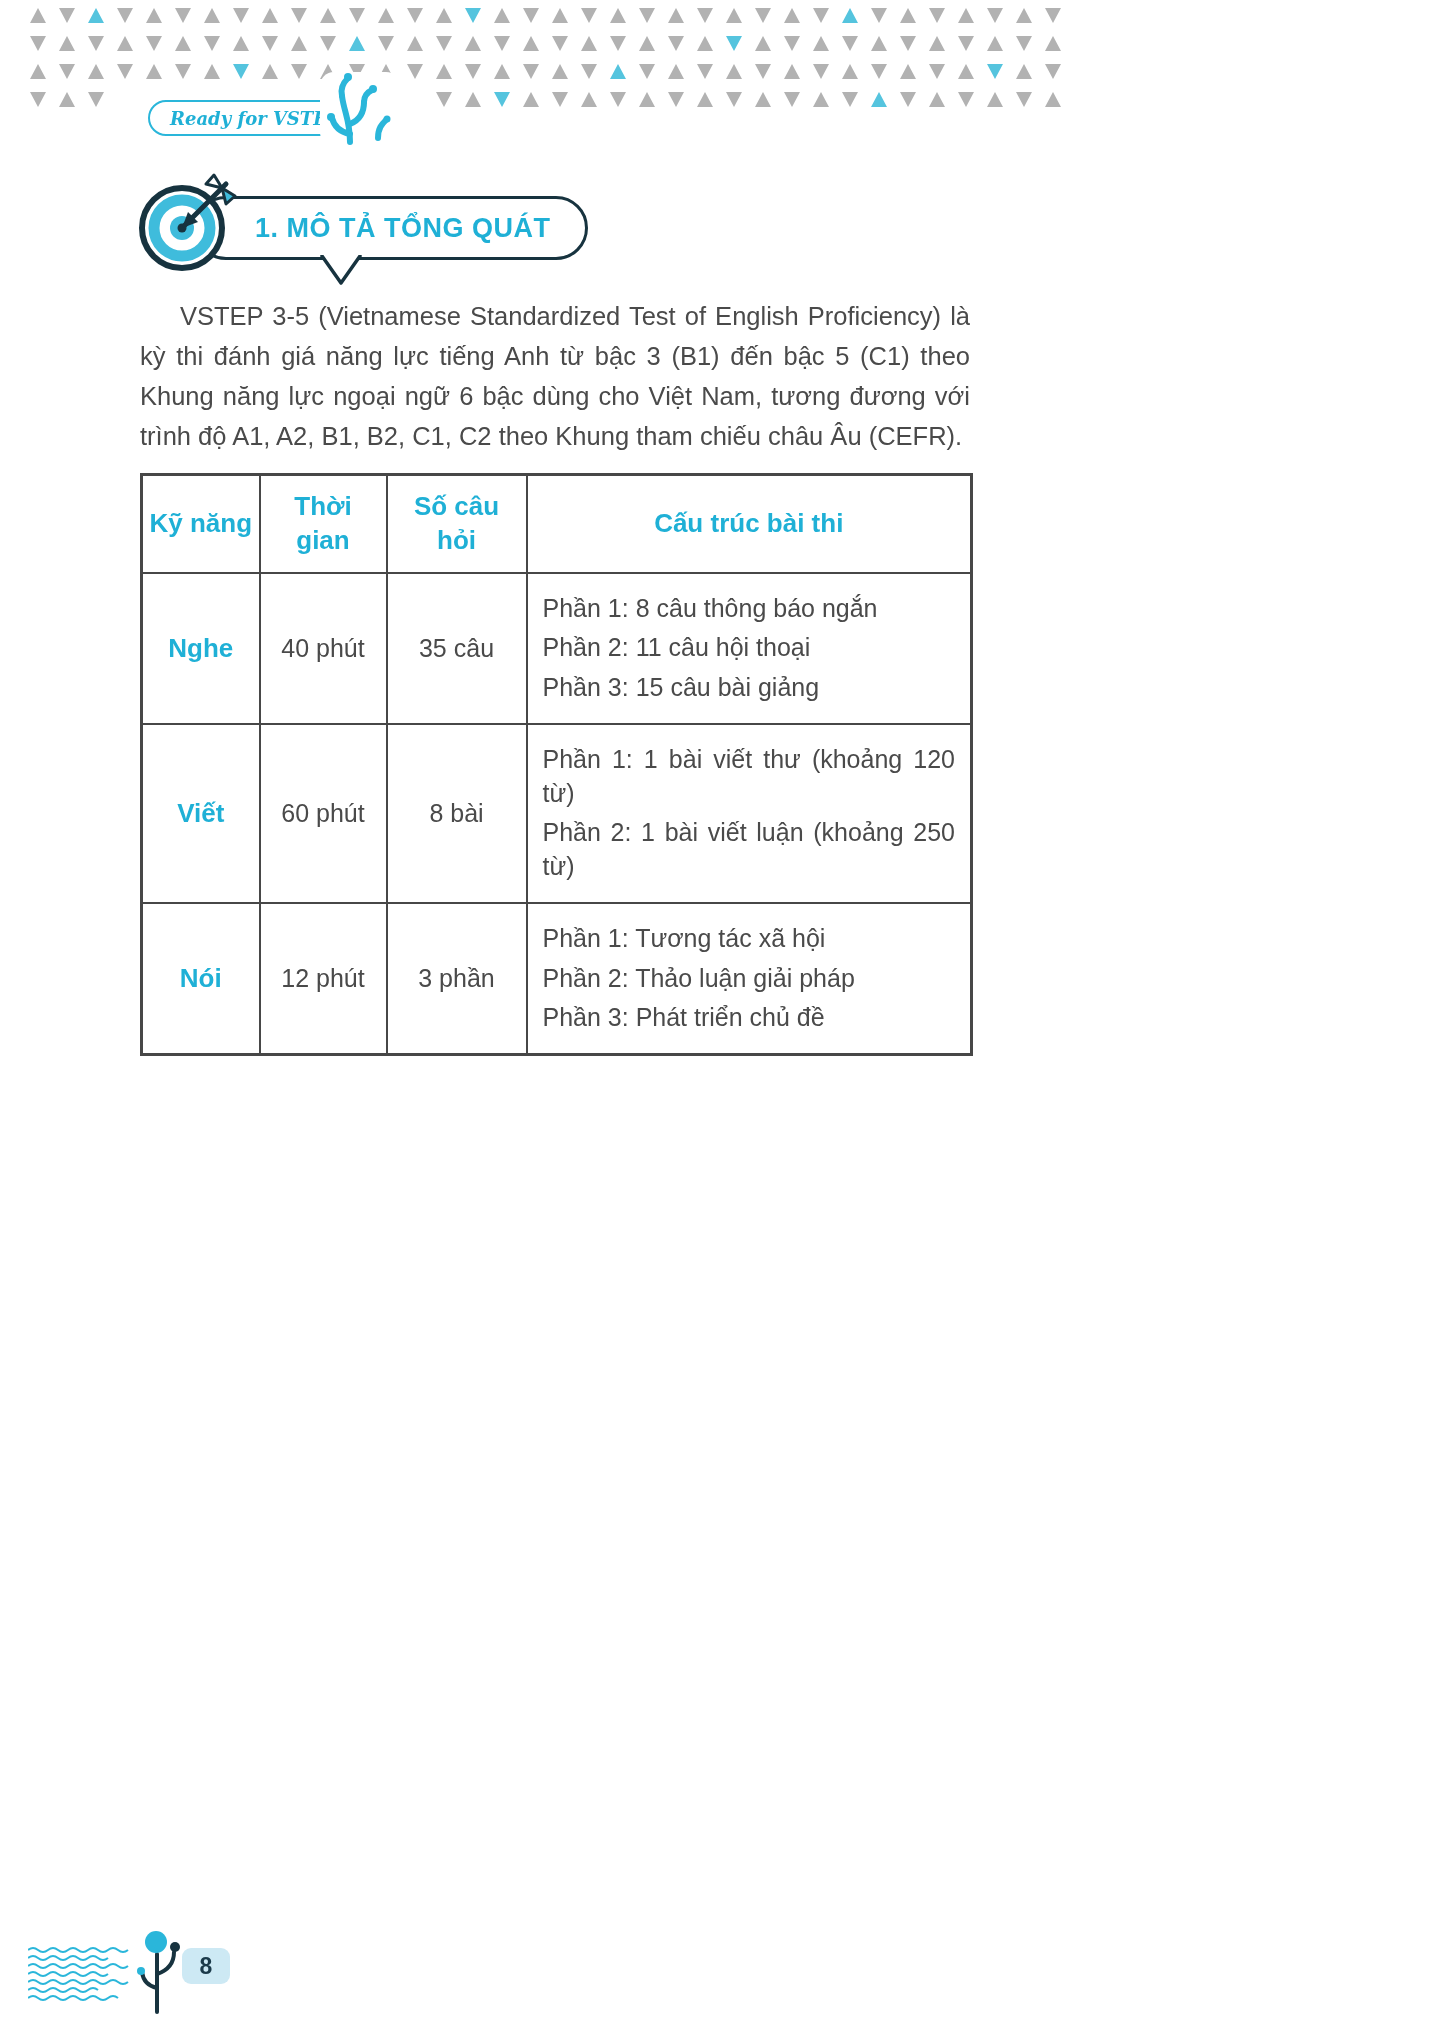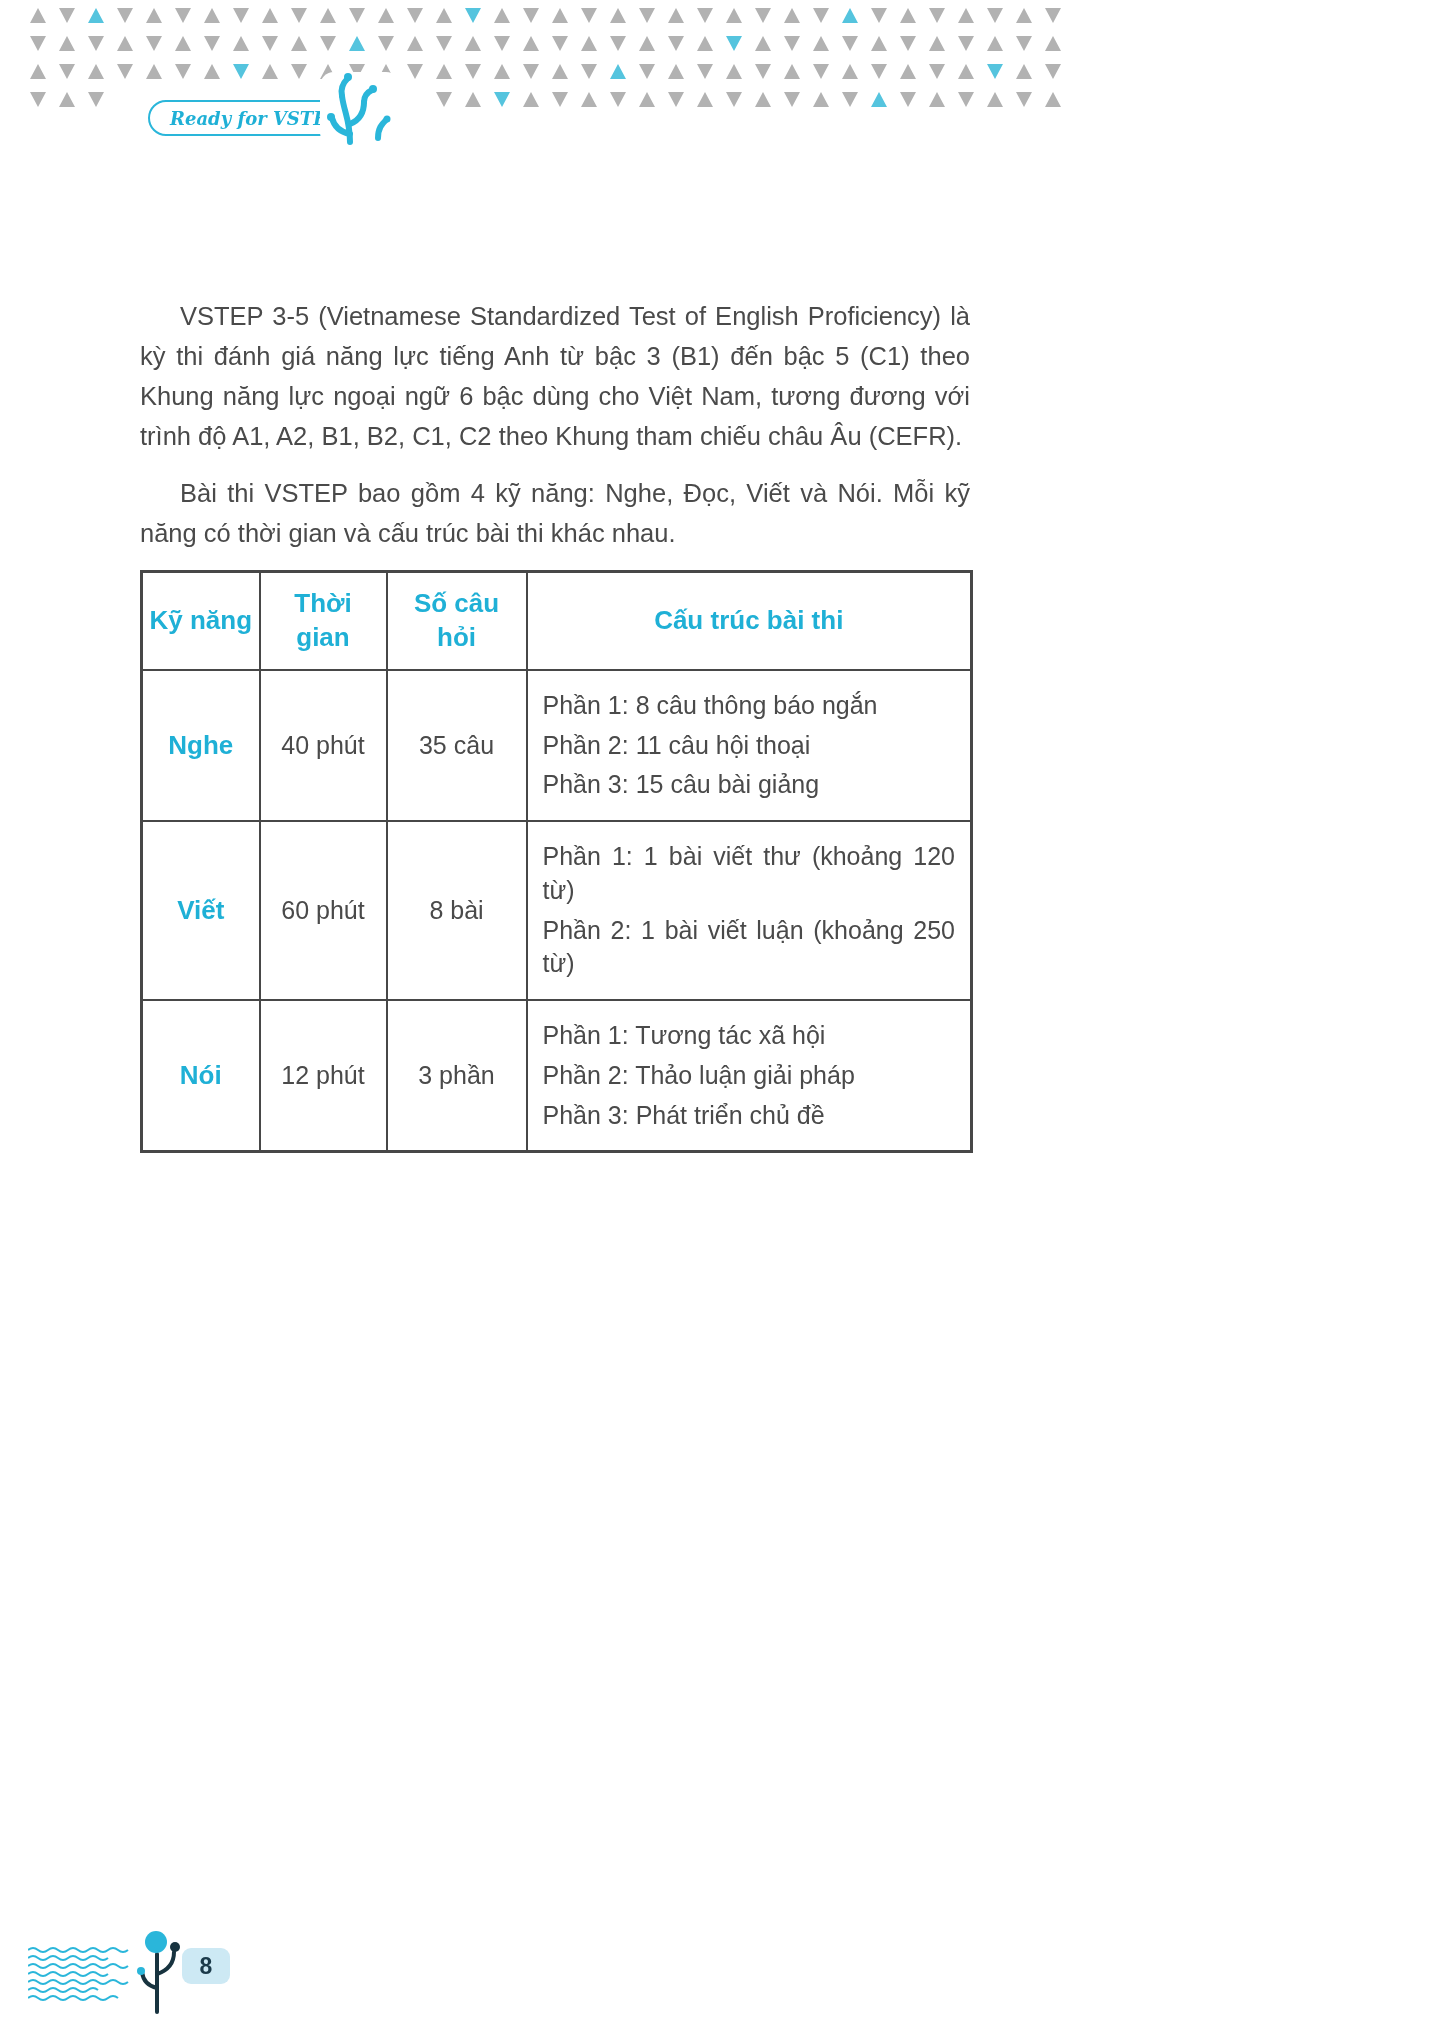--- a/index.html
+++ b/index.html
@@ -242,24 +242,41 @@
       </g>
       <g fill="#2ab6da">
         <circle cx="28" cy="5" r="4"></circle>
         <circle cx="53" cy="17" r="4"></circle>
         <circle cx="11" cy="45" r="4"></circle>
         <circle cx="67" cy="47" r="3.5"></circle>
       </g>
     </svg>
   </div>
 
+  <div class="heading">
+    <div class="title-box">
+      <span>1. MÔ TẢ TỔNG QUÁT</span>
+    </div>
+    <svg class="dart" width="104" height="104" viewBox="0 0 104 104">
+      <circle cx="46" cy="58" r="40" fill="#ffffff" stroke="#17333f" stroke-width="6"></circle>
+      <circle cx="46" cy="58" r="28" fill="none" stroke="#3fbcdc" stroke-width="11"></circle>
+      <circle cx="46" cy="58" r="12" fill="#3fbcdc"></circle>
+      <circle cx="46" cy="58" r="4.5" fill="#17333f"></circle>
+      <line x1="46" y1="58" x2="90" y2="14" stroke="#17333f" stroke-width="5" stroke-linecap="round"></line>
+      <path d="M46 58 L62 52 L52 42 Z" fill="#17333f"></path>
+      <path d="M86 18 L70 14 L78 5 Z" fill="#ffffff" stroke="#17333f" stroke-width="3" stroke-linejoin="round"></path>
+      <path d="M86 18 L90 34 L99 26 Z" fill="#3fbcdc" stroke="#17333f" stroke-width="3" stroke-linejoin="round"></path>
+    </svg>
+    <svg class="pointer" width="46" height="32" viewBox="0 0 46 32">
+      <path d="M4 1 L23 28 L42 1" fill="#ffffff" stroke="#17333f" stroke-width="3.5" stroke-linecap="round" stroke-linejoin="round"></path>
+    </svg>
+  </div>
 
   <div class="content">
     <p class="body">VSTEP 3-5 (Vietnamese Standardized Test of English Proficiency) là kỳ thi đánh giá năng lực tiếng Anh từ bậc 3 (B1) đến bậc 5 (C1) theo Khung năng lực ngoại ngữ 6 bậc dùng cho Việt Nam, tương đương với trình độ A1, A2, B1, B2, C1, C2  theo Khung tham chiếu châu Âu (CEFR).</p>
-    <p class="body">Bài thi VSTEP bao gồm 4 kỹ năng: Nghe, Đọc, Viết và Nói. Mỗi kỹ năng có thời gian và cấu trúc bài thi khác nhau.</p>
 
     <table class="exam">
       <colgroup>
         <col style="width:118px">
           <col style="width:127px">
           <col style="width:140px">
           <col style="width:445px">
       </colgroup>
       <thead>
         <tr>

